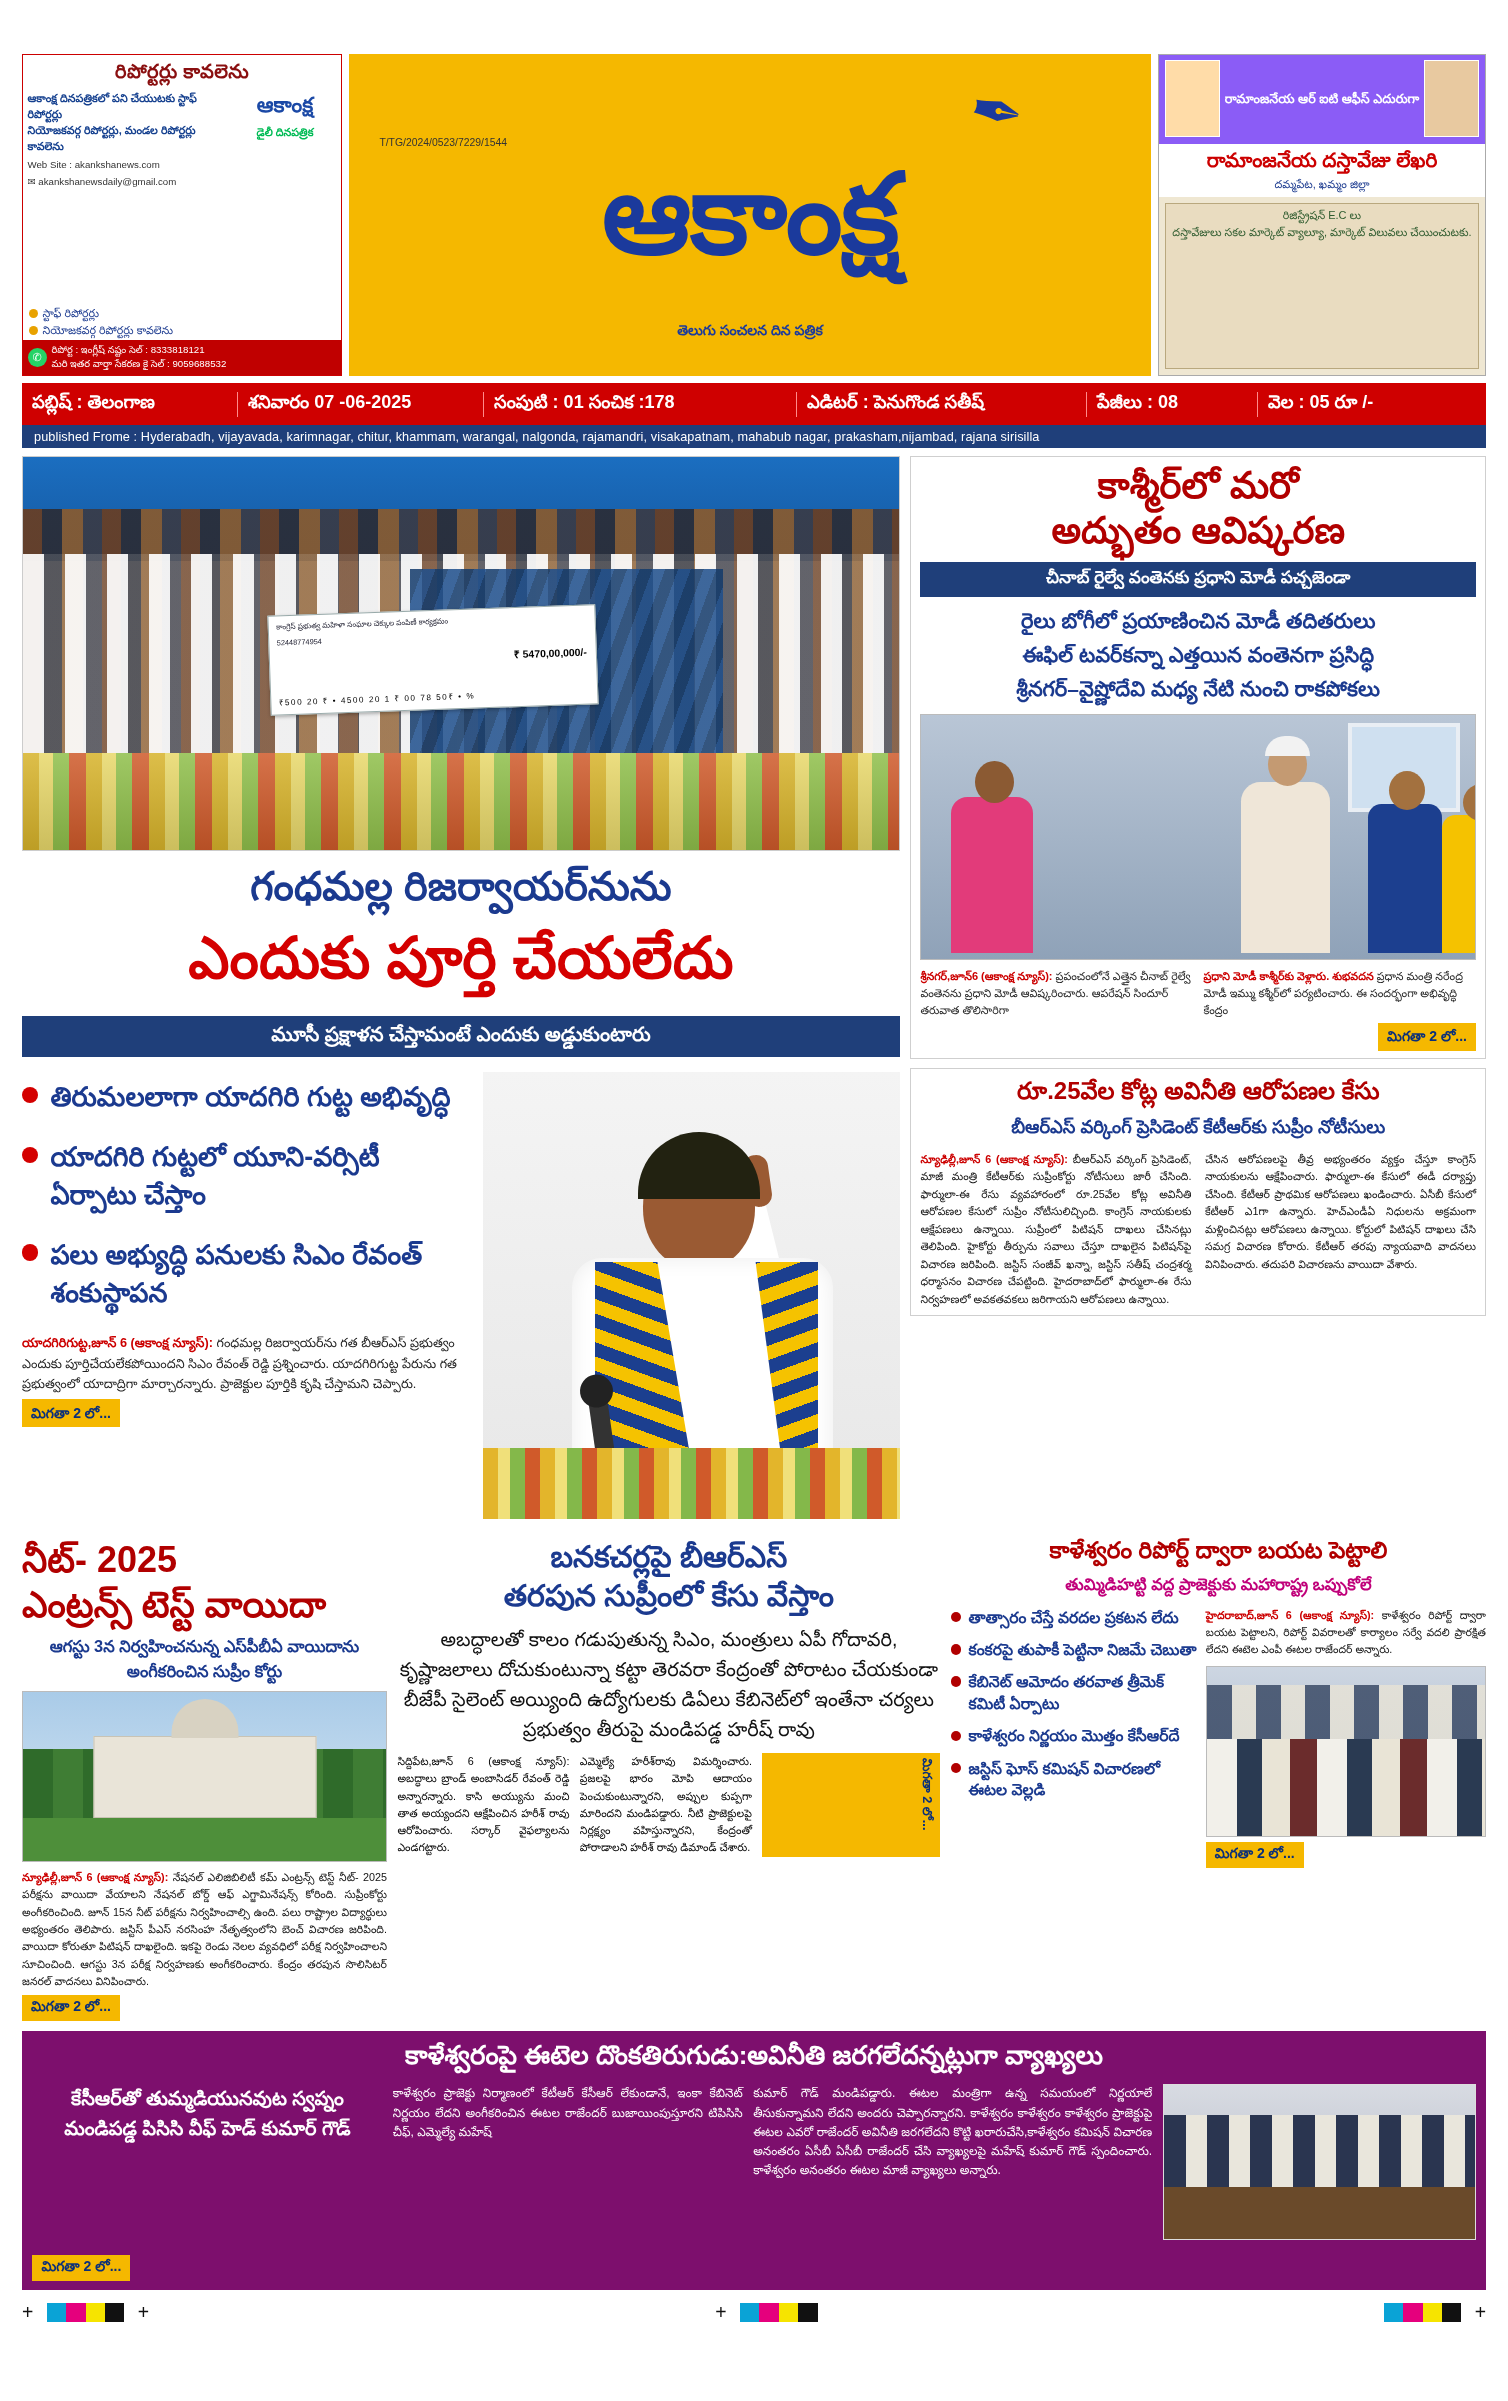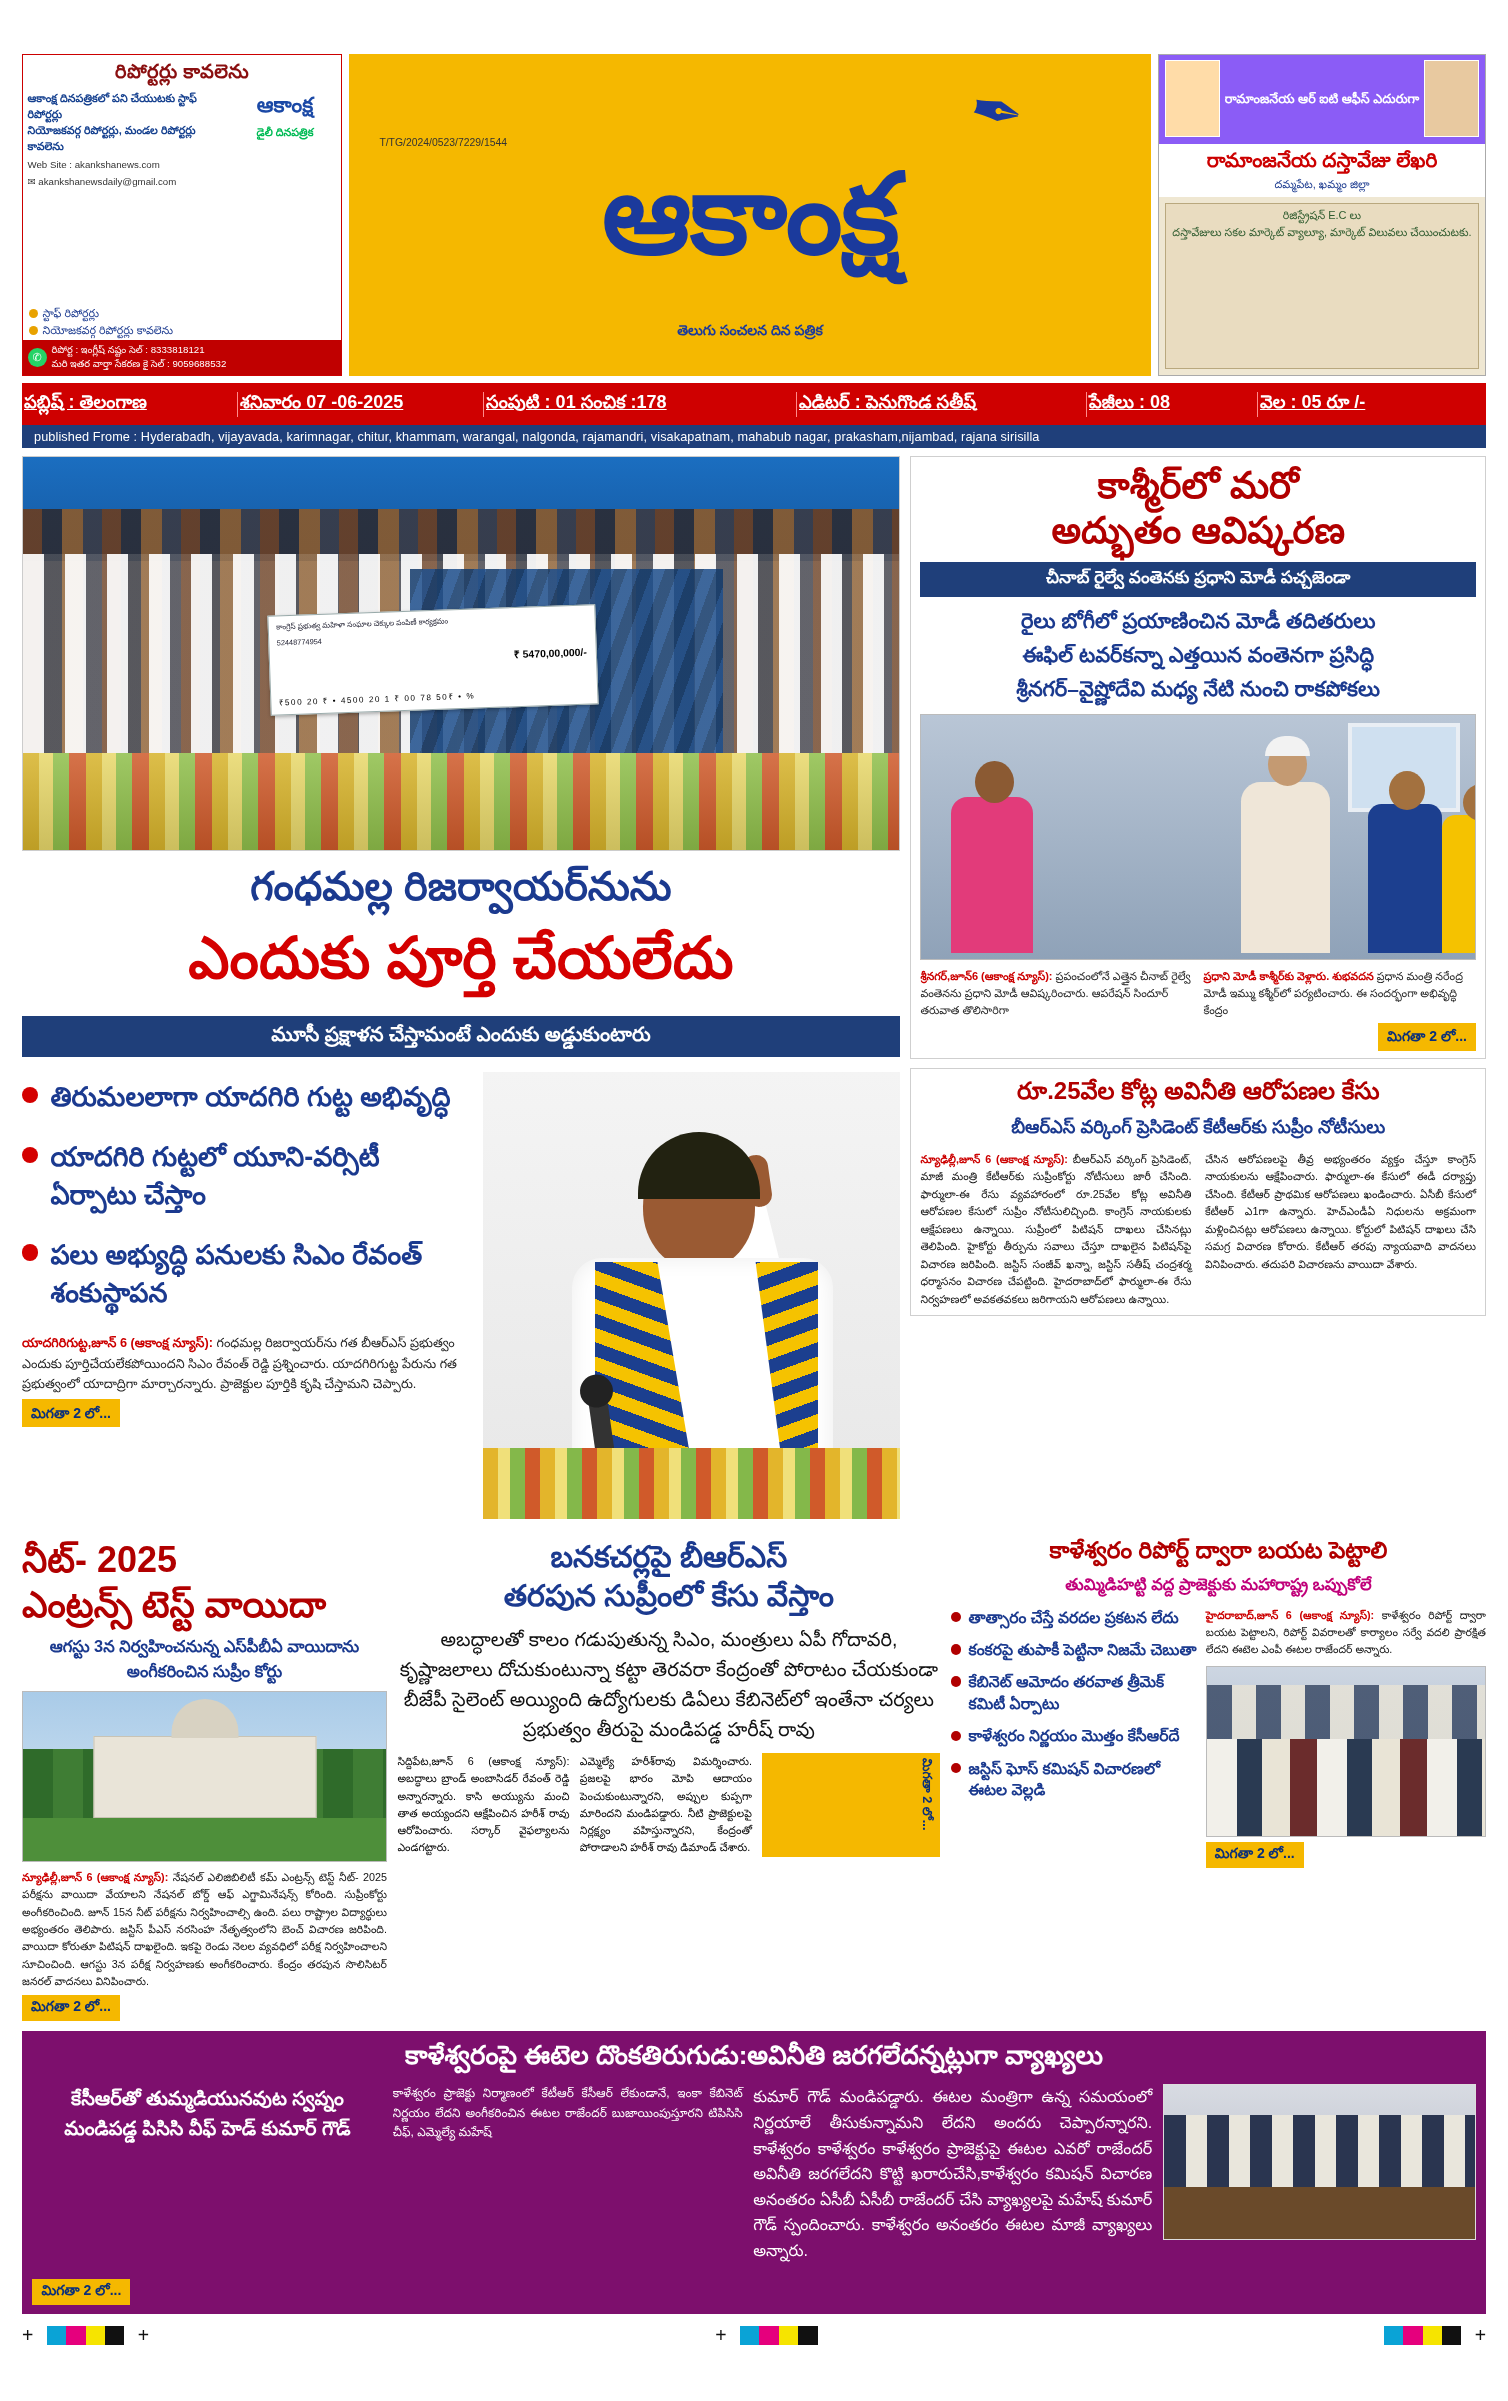--- a/index.html
+++ b/index.html
@@ -46,21 +46,21 @@
   .ad-top .txt { color:#fff; font-size:12.7px; text-align:center; font-weight:bold; line-height:1.4; }
   .ad-mid { background:#fff; padding:4.5px 6px; text-align:center; }
   .ad-mid .h { color:#c00; font-size:20px; font-weight:bold; }
   .ad-mid .s { color:#1b3a8f; font-size:11px; line-height:1.4; }
   .ad-bot { flex:1; background:#efe7d2; position:relative; }
   .ad-note { position:absolute; inset:6px; background:#e9dcc0; border:0.7px solid #b9a87e; }
   .ad-bot .ov { position:absolute; left:9px; top:10.4px; right:9px; font-size:11px; color:#2e5b2e; text-align:center; line-height:1.5; }
 
   
   .redbar { background:#cf0000; color:#fff; height:42px; margin:7.4px 22px 0; display:flex; align-items:center; font-size:18px; font-weight:bold; }
-  .redbar .cell { padding:0 2px; border-right:0.7px solid #ff8a8a;text-decoration:underline; }
+  .redbar .cell { padding:0 10px; border-right:0.7px solid #ff8a8a; }
   .redbar .cell:last-child { border-right:none; }
   .subbar { margin:0 22px; background:#1f3f7a; color:#fff; font-size:12.7px; padding:4.5px 12px; letter-spacing:0.1px;}
 
   
   .content { padding:7.4px 22px 0; display:flex; gap:10.4px; }
   .col-left { width:878px; }
   .col-right { flex:1; }
 
   .photo { width:100%; height:395px; position:relative; overflow:hidden; border:0.7px solid #ccc; }
   .sky { position:absolute; inset:0; background:linear-gradient(#cfe0ef,#eef3f8); }
@@ -173,21 +173,21 @@
   .mp-bg{position:absolute;inset:0;background:linear-gradient(#cdd6e2,#9fb0c4);}
   .mp-row{position:absolute;left:0;right:0;bottom:0;height:97px;background:repeating-linear-gradient(90deg,#f2f0ea 0 30px,#2a3a52 30px 55px,#e9e4d6 55px 83px,#6b2c2c 83px 110px);}
   .mp-top{position:absolute;left:0;right:0;top:18px;height:68px;background:repeating-linear-gradient(90deg,#3a4a66 0 25px,#e6e2d6 25px 49px);opacity:.85;}
 
   
   .purple { margin:10.4px 22px 0; background:#7d0f6d; color:#fff; }
   .p-head { text-align:center; font-size:26px; font-weight:bold; padding:9px 10.4px 4.5px; }
   .p-body { display:flex; gap:10.4px; padding:3px 10.4px 10.4px;}
   .p-c1 { width:350px; font-size:19.4px; font-weight:bold; line-height:1.5; text-align:center;}
   .p-c2 { width:350px; font-size:12px; line-height:1.6; text-align:justify;}
-  .p-c3 { flex:1; font-size:16px; line-height:1.6; text-align:justify;}
+  .p-c3 { flex:1; font-size:12px; line-height:1.6; text-align:justify;}
   .p-pic { width:313px; height:156px; position:relative; border:0.7px solid #ddd; overflow:hidden;}
   .pp-bg{position:absolute;inset:0;background:linear-gradient(#d8dbe2,#aeb6c4);}
   .pp-tab{position:absolute;left:0;right:0;bottom:0;height:52px;background:#6a4a2a;}
   .pp-people{position:absolute;left:0;right:0;top:30px;height:82px;background:repeating-linear-gradient(90deg,#2a3550 0 22px,#e9e6dc 22px 43px);}
 
   
   .footer { margin:10.4px 22px 0; display:flex; align-items:center; gap:13.4px; }
   .cmyk { display:flex; }
   .cmyk i { display:block; width:19.4px; height:19.4px; }
   .plus { font-size:19.4px; color:#111; }

